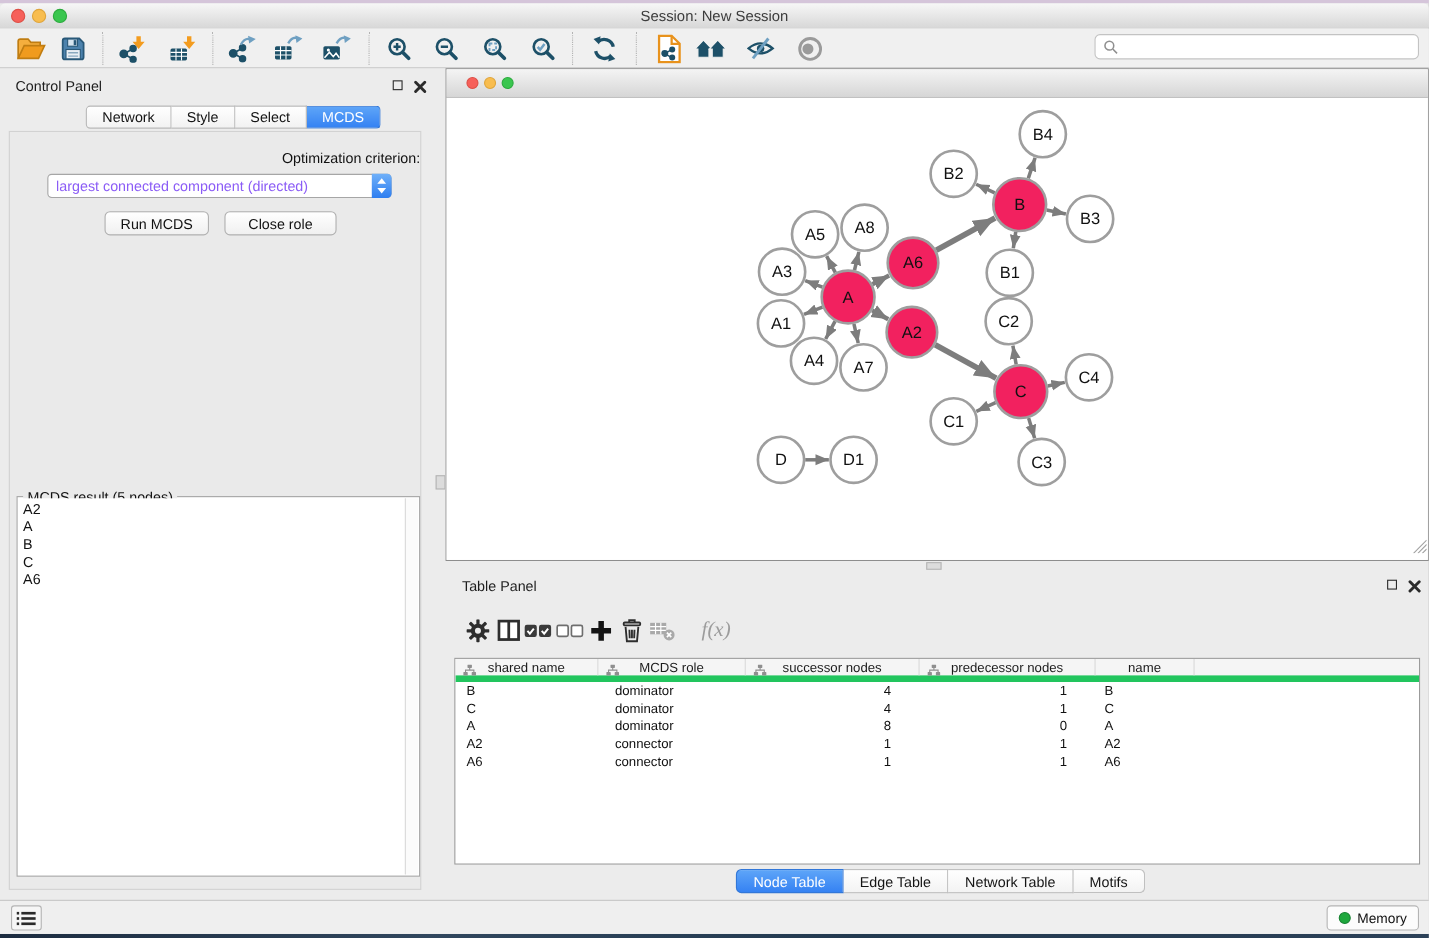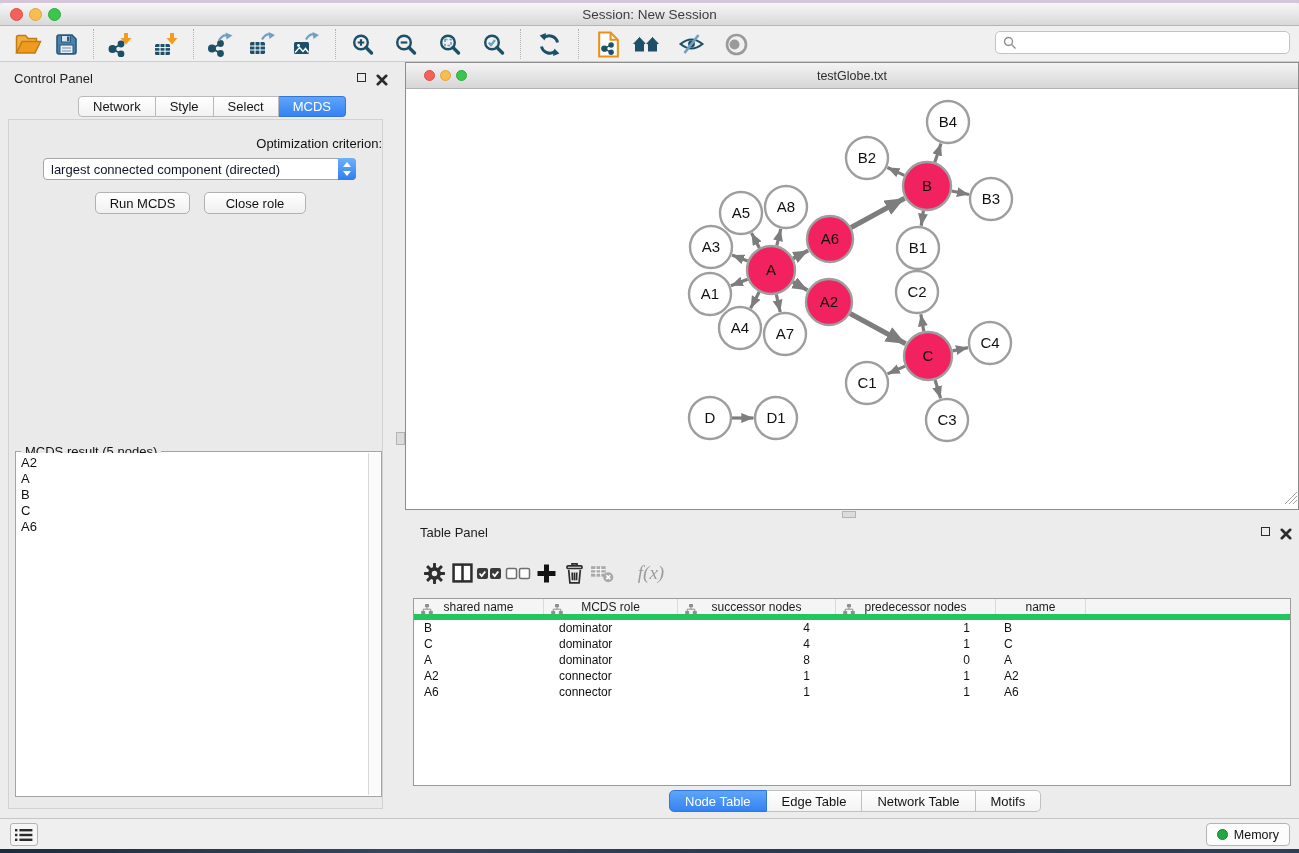--- a/index.html
+++ b/index.html
@@ -45,21 +45,21 @@
     background:linear-gradient(#ffffff,#f2f2f2); border:1px solid #b9b9b9; border-left:none; }
   .cp-tab:first-child { border-left:1px solid #b9b9b9; border-radius:4px 0 0 4px; }
   .cp-tab:last-child { border-radius:0 4px 4px 0; }
   .cp-tab.active { background:linear-gradient(#5ea5f8,#3582f3); color:#fff; border-color:#3277d8; }
 
   .cp-content { position:absolute; left:8px; top:57px; width:375px; height:690px;
     background:#eaeaea; border:1px solid #d2d2d2; }
   .opt-label { position:absolute; top:16px; width:100%; text-align:right; font-size:13px; color:#111; }
   .dropdown { position:absolute; left:34px; top:38px; width:313px; height:22px; background:#fff;
     border:1px solid #a6a6a6; border-radius:4px; display:flex; align-items:center; }
-  .dropdown .dd-value { flex:1; font-size:13px; color:#0f172a; padding-left:7px; white-space:nowrap; overflow:hidden; }
+  .dropdown .dd-value { flex:1; font-size:13px; color:#8b5cf6; padding-left:7px; white-space:nowrap; overflow:hidden; }
   .dd-stepper { width:18px; height:22px; margin-right:-1px; border-radius:0 4px 4px 0;
     background:linear-gradient(#6fb0f9,#2e7ef0); position:relative; }
   .dd-stepper .up, .dd-stepper .down { position:absolute; left:4.5px; width:0; height:0;
     border-left:4.5px solid transparent; border-right:4.5px solid transparent; }
   .dd-stepper .up { top:4px; border-bottom:5px solid #fff; }
   .dd-stepper .down { bottom:4px; border-top:5px solid #fff; }
   .cp-btn { position:absolute; top:72px; height:22px; background:linear-gradient(#ffffff,#f0f0f0);
     border:1px solid #b1b1b1; border-radius:5px; font-size:13px; color:#111;
     display:flex; align-items:center; justify-content:center; }
   .mcds-fieldset { position:absolute; left:6px; top:331px; width:367px; height:346px;
@@ -334,21 +334,20 @@
         <div class="mcds-scroll"></div>
       </div>
     </div>
   </div>
 
   <div class="net-window">
     <div class="net-titlebar">
       <span class="ntl red"></span>
       <span class="ntl yellow"></span>
       <span class="ntl green"></span>
-      <div class="title">testGlobe.txt</div>
     </div>
     <div class="net-canvas">
       <svg id="graph-svg" width="892" height="420" viewBox="0 0 892 420">
         <defs>
           <marker id="arrowhead" markerWidth="4.2" markerHeight="3.4" refX="3.8" refY="1.55" orient="auto">
             <path d="M0,0 L3.8,1.55 L0,3.1 Z" fill="#7d7d7d"></path>
           </marker>
         </defs>
       <line x1="341.7" y1="190.2" x2="324.9" y2="196.8" stroke="#7d7d7d" stroke-width="3.2" marker-end="url(#arrowhead)"></line>
           <line x1="341.7" y1="172.1" x2="326.0" y2="166.1" stroke="#7d7d7d" stroke-width="3.2" marker-end="url(#arrowhead)"></line>

